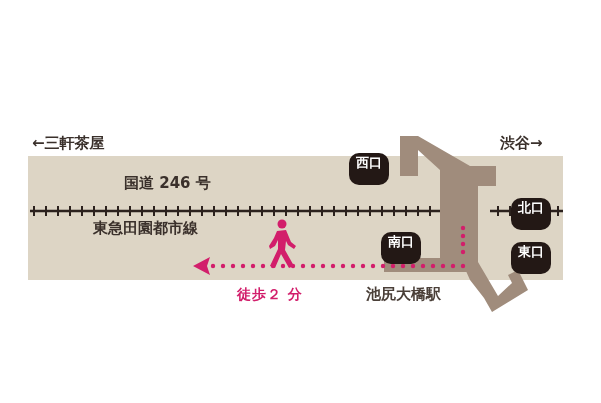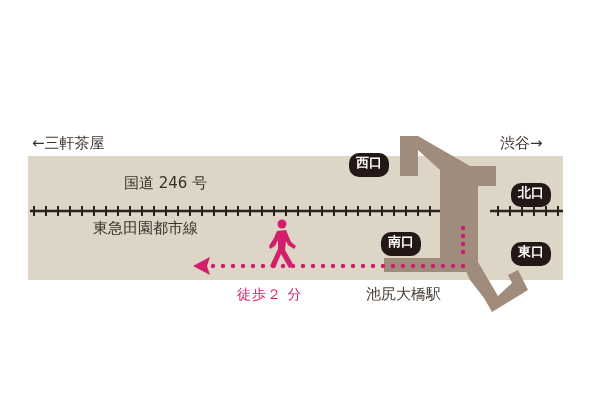--- a/index.html
+++ b/index.html
@@ -1,25 +1,25 @@
 <!DOCTYPE html>
 <html><head>
   <meta charset="utf-8">
   <style>
     html, body { margin: 0; padding: 0; background: #ffffff; }
     body { width: 601px; height: 403px; position: relative; overflow: hidden;
            font-family: "DejaVu Sans", sans-serif; }
     #map { position: absolute; left: 0; top: 0; width: 601px; height: 403px; }
-    .lbl { position: absolute; white-space: nowrap; line-height: 1; color: #3a302b; }
+    .lbl { position: absolute; white-space: nowrap; line-height: 1; color: #3a302b; font-weight: bold; }
     .dir { font-size: 15px; top: 136px; }
     .road { font-size: 15px; left: 104px; top: 176px; margin-left: 20px; }
     .line { font-size: 15px; left: 93px; top: 221px; }
     .station { font-size: 15px; left: 366px; top: 287px; color: #4a3f38; }
     .walk { font-size: 14px; left: 237px; top: 287px; color: #d21e6b; letter-spacing: 1px; }
-    .exit { position: absolute; height: 24px; padding: 0 7px; border-radius: 10px;
+    .exit { position: absolute; height: 32px; padding: 0 7px; border-radius: 10px;
             background: #231815; color: #ffffff; font-size: 13px; line-height: 20px;
             font-weight: bold; white-space: nowrap; }
   </style>
 </head>
 <body>
 
 <svg id="map" viewBox="0 0 601 403" xmlns="http://www.w3.org/2000/svg">
 
   <rect x="28" y="156" width="535" height="124" fill="#ddd5c5"></rect>
 
@@ -121,15 +121,15 @@
 </svg>
 
 <div class="lbl dir" style="left:32px;">←三軒茶屋</div>
 <div class="lbl dir" style="left:500px;">渋谷→</div>
 <div class="lbl road">国道 246 号</div>
 <div class="lbl line">東急田園都市線</div>
 <div class="lbl station">池尻大橋駅</div>
 <div class="lbl walk">徒歩２ 分</div>
 
 <div class="exit" style="left:349px; top:153px;">西口</div>
-<div class="exit" style="left:511px; top:183px;">北口</div>
+<div class="exit" style="left:511px; top:198px;">北口</div>
 <div class="exit" style="left:381px; top:232px;">南口</div>
 <div class="exit" style="left:511px; top:242px;border-radius:10px;">東口</div>
 
 </body></html>

